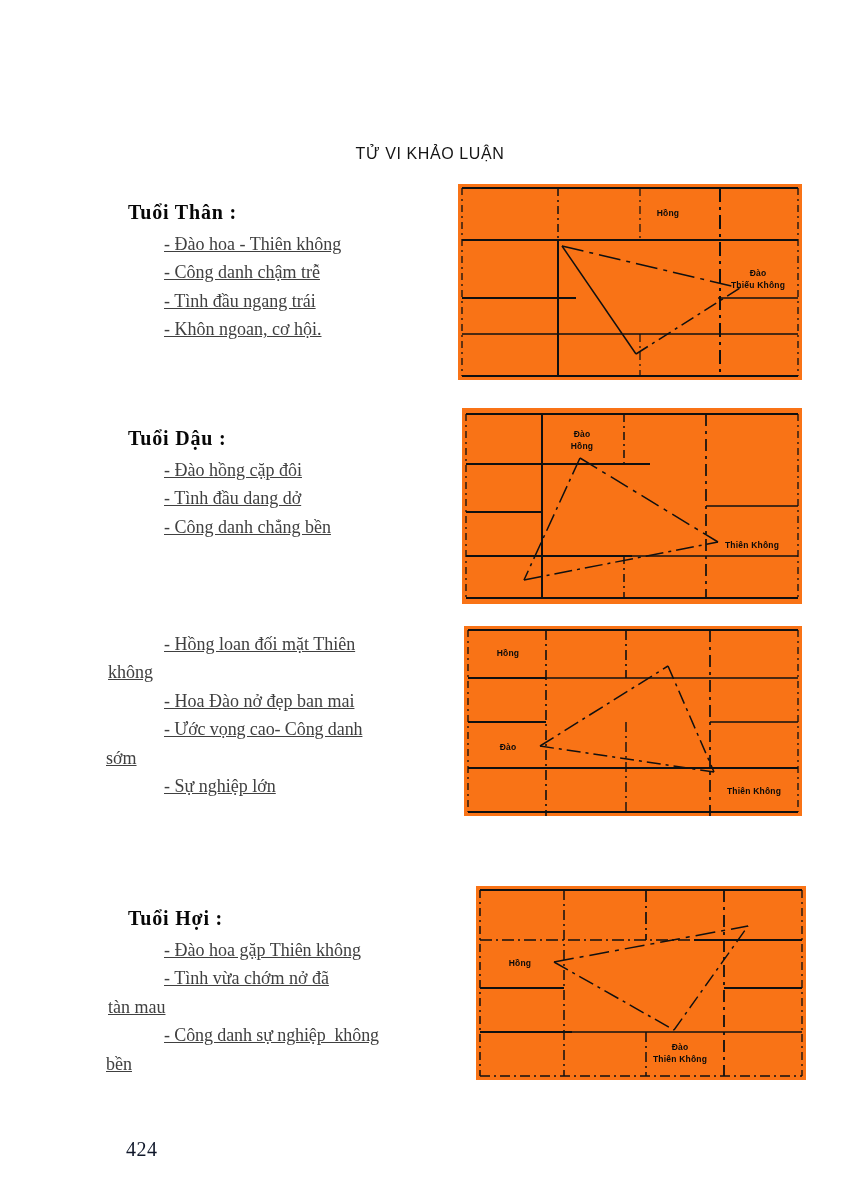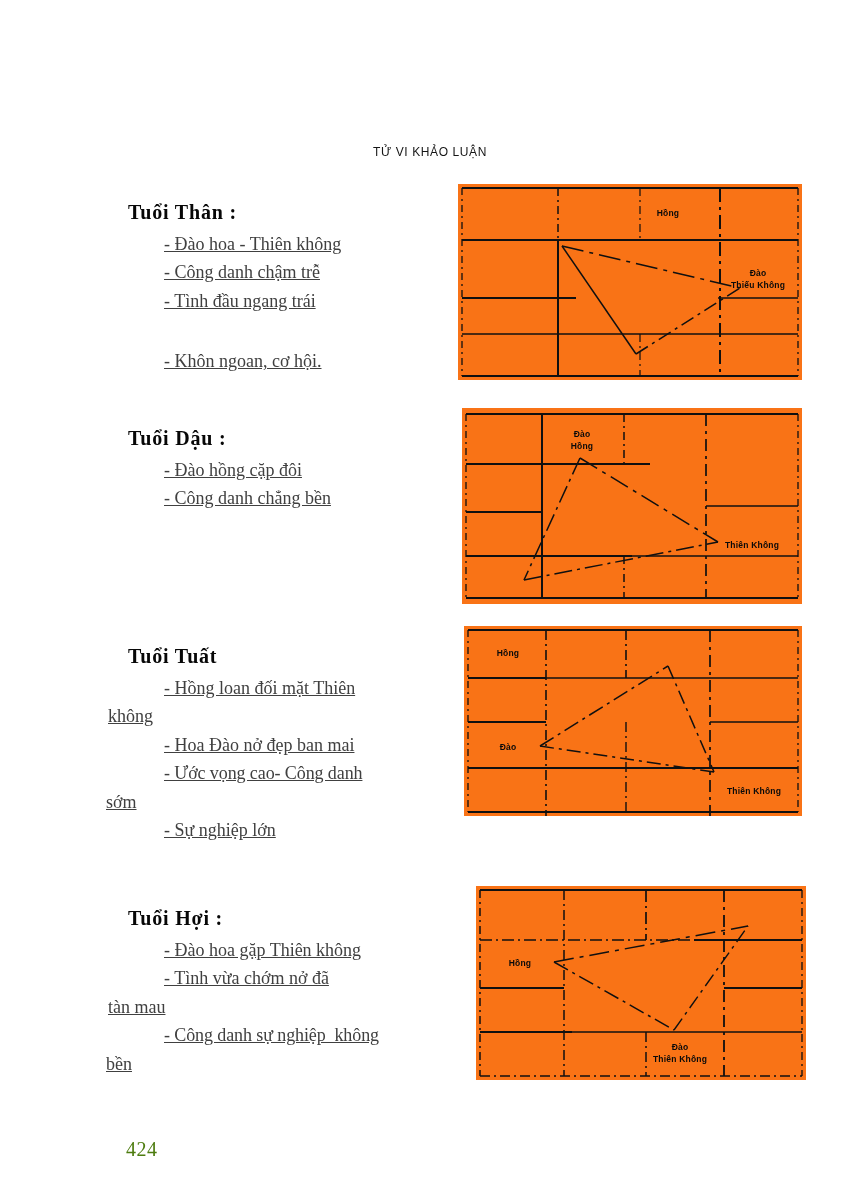--- a/index.html
+++ b/index.html
@@ -21,21 +21,21 @@
   }
 
   
   .running-head {
     position: absolute;
     left: 0;
     top: 145px;
     width: 860px;
     text-align: center;
     font-family: "Liberation Sans", "DejaVu Sans", sans-serif;
-    font-size: 12px;
+    font-size: 16px;
     letter-spacing: 0.6px;
     color: #151515;
     white-space: pre;
   }
 
   
   .section { position: absolute; left: 0; width: 400px; }
   .sec-heading {
     font-family: "Liberation Serif", "DejaVu Serif", serif;
     font-weight: bold;
@@ -60,21 +60,21 @@
   .bullets li.indent-cont   { padding-left: 108px; }
   .bullets li.tight         { letter-spacing: -0.1px; }
 
   
   .folio {
     position: absolute;
     left: 126px;
     top: 1138px;
     font-size: 20px;
     letter-spacing: 0.5px;
-    color: #4d7c0f;
+    color: #0f172a;
   }
 
   
   .chart {
     position: absolute;
     background: #f97316;
   }
   .chart svg { display: block; }
   .cell-label {
     font-family: "Liberation Sans", "DejaVu Sans", sans-serif;
@@ -91,34 +91,34 @@
 <div id="page">
 
   <div class="running-head">TỬ VI KHẢO LUẬN</div>
 
   <div class="section" style="top:186px;">
     <div class="sec-heading">Tuổi Thân :</div>
     <ul class="bullets">
       <li>- Đào hoa - Thiên không</li>
       <li>- Công danh chậm trễ</li>
       <li>- Tình đầu ngang trái</li>
-      <li style="margin-top:32px;">- Khôn ngoan, cơ hội.</li>
+      <li style="">- Khôn ngoan, cơ hội.</li>
     </ul>
   </div>
 
   <div class="section" style="top:412px;">
     <div class="sec-heading">Tuổi Dậu :</div>
     <ul class="bullets">
       <li>- Đào hồng cặp đôi</li>
+      <li>- Tình đầu dang dở</li>
       <li>- Công danh chẳng bền</li>
     </ul>
   </div>
 
   <div class="section" style="top:630px;">
-    <div class="sec-heading">Tuổi Tuất</div>
     <ul class="bullets">
       <li>- Hồng loan đối mặt Thiên</li>
       <li class="indent-cont">không</li>
       <li>- Hoa Đào nở đẹp ban mai</li>
       <li class="tight">- Ước vọng cao- Công danh</li>
       <li class="overflow-left">sớm</li>
       <li>- Sự nghiệp lớn</li>
     </ul>
   </div>
 

